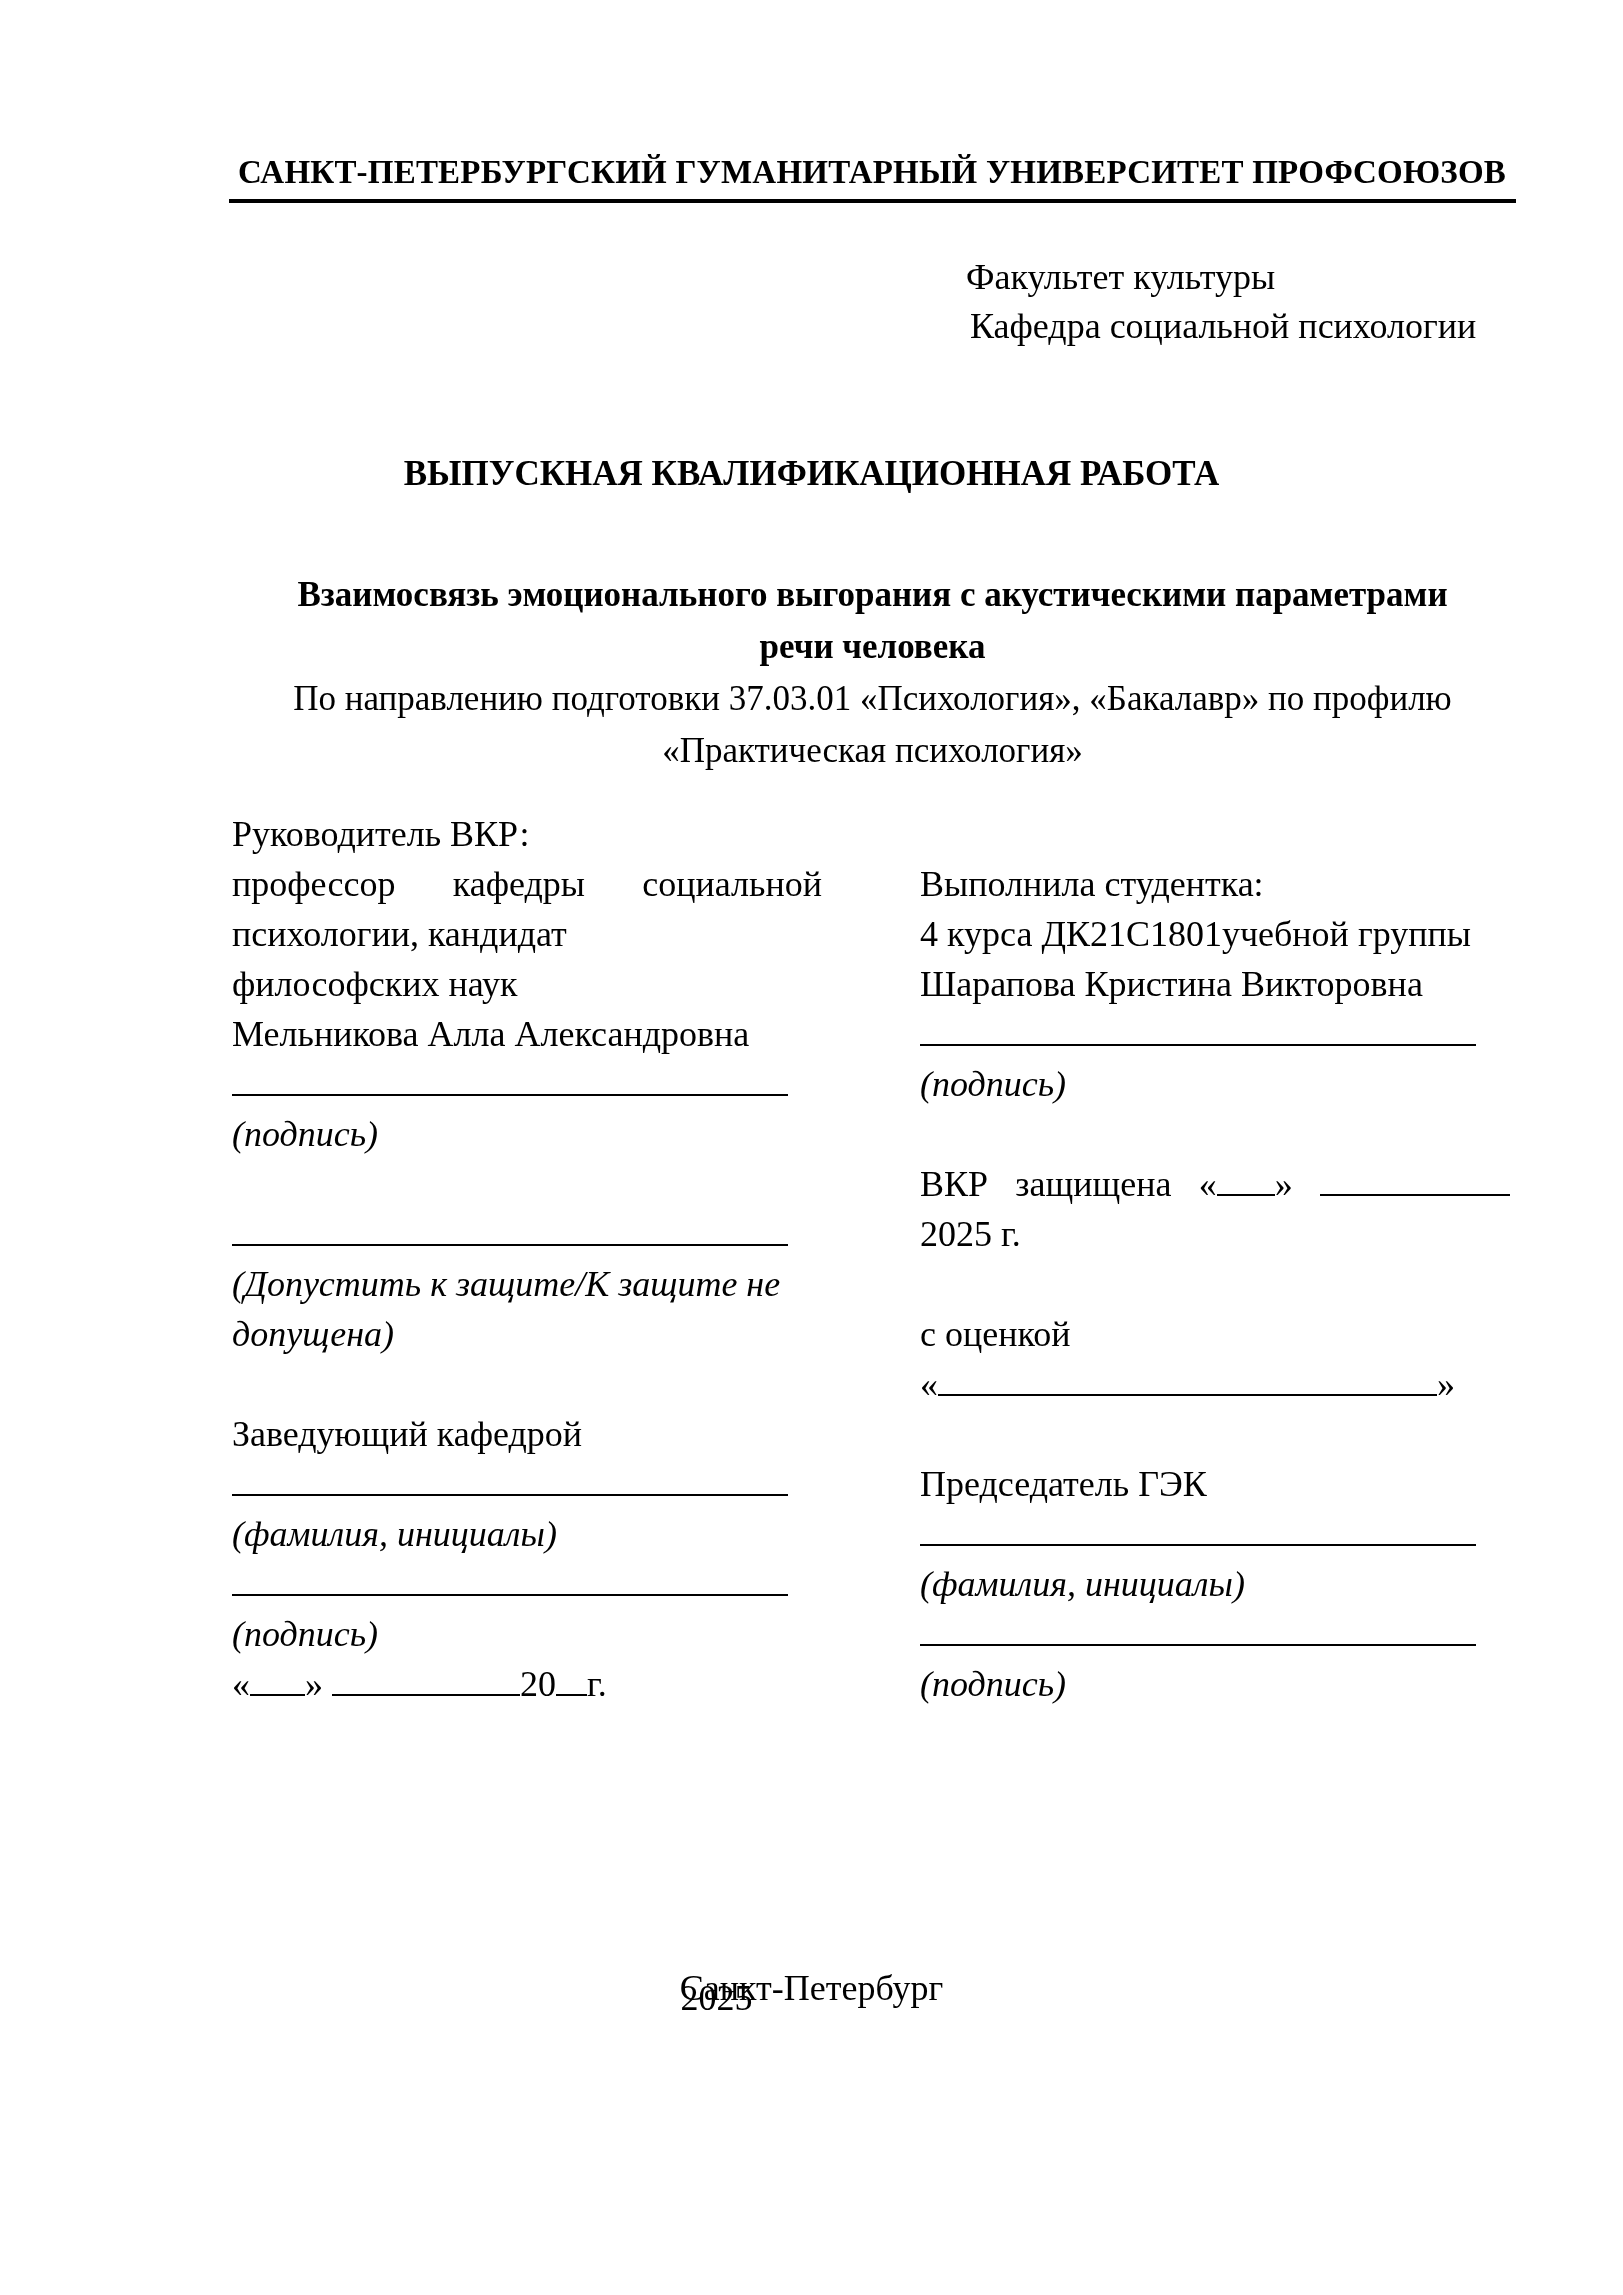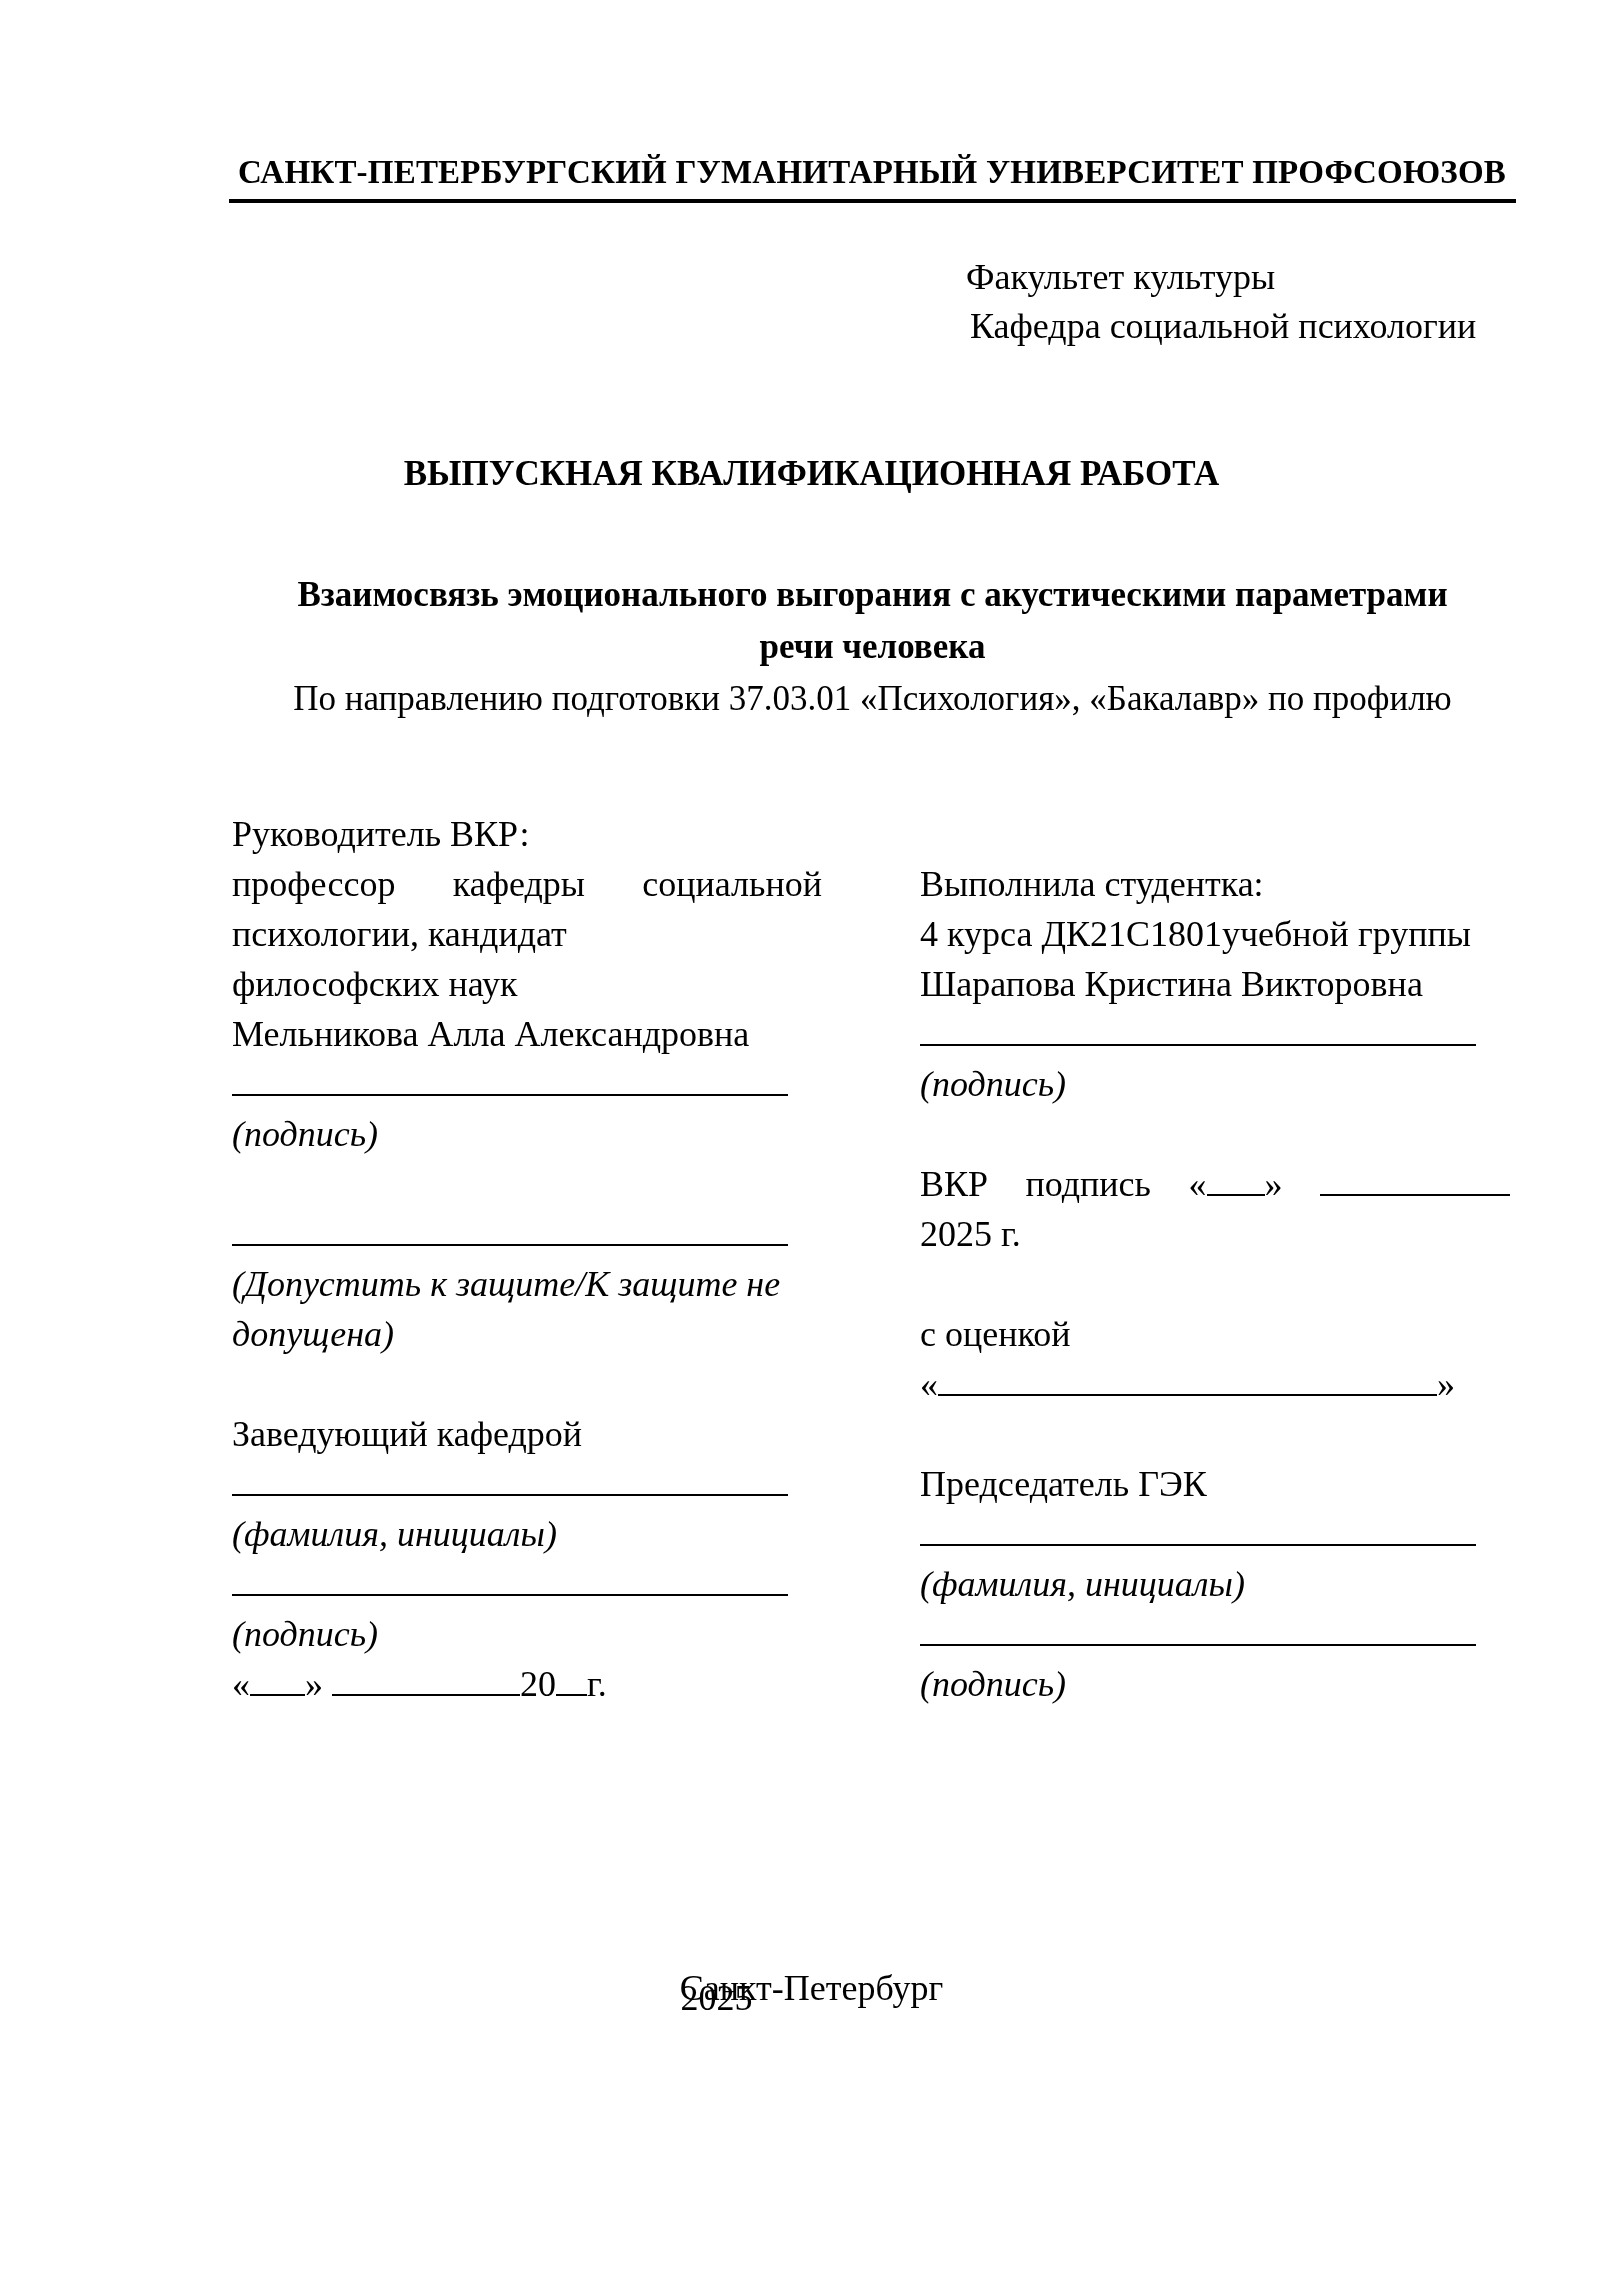--- a/index.html
+++ b/index.html
@@ -35,20 +35,21 @@
 <div class="abs univ">САНКТ-ПЕТЕРБУРГСКИЙ ГУМАНИТАРНЫЙ УНИВЕРСИТЕТ ПРОФСОЮЗОВ</div>
 <div class="univ-rule"></div>
 <div class="abs fac">Факультет культуры</div>
 <div class="abs dep">Кафедра социальной психологии</div>
 
 <div class="abs doc-type">ВЫПУСКНАЯ КВАЛИФИКАЦИОННАЯ РАБОТА</div>
 <div class="abs title-block">
   <div class="ttl">Взаимосвязь эмоционального выгорания с акустическими параметрами</div>
   <div class="ttl">речи человека</div>
   <div>По направлению подготовки 37.03.01 «Психология», «Бакалавр» по профилю</div>
+  <div>«Практическая психология»</div>
 </div>
 
 <div class="col left-col">
   <div class="line">Руководитель ВКР:</div>
   <div class="line justify">
     <span>профессор</span>
     <span>кафедры</span>
     <span>социальной</span>
   </div>
   <div class="line">психологии, кандидат</div>
@@ -74,21 +75,21 @@
 
 <div class="col right-col">
   <div class="line">Выполнила студентка:</div>
   <div class="line">4 курса ДК21С1801учебной группы</div>
   <div class="line">Шарапова Кристина Викторовна</div>
   <div class="line"><span class="sig" style="width:556px"></span></div>
   <div class="line it">(подпись)</div>
   <div class="gap"></div>
   <div class="line justify">
     <span>ВКР</span>
-    <span>подпись</span>
+    <span>защищена</span>
     <span><span>«</span><span class="sig" style="width:58px"></span><span>»</span></span>
     <span class="sig" style="width:190px"></span>
   </div>
   <div class="line">2025 г.</div>
   <div class="gap"></div>
   <div class="line">с оценкой</div>
   <div class="line">
     <span>«</span><span class="sig" style="width:499px"></span><span>»</span>
   </div>
   <div class="gap"></div>

